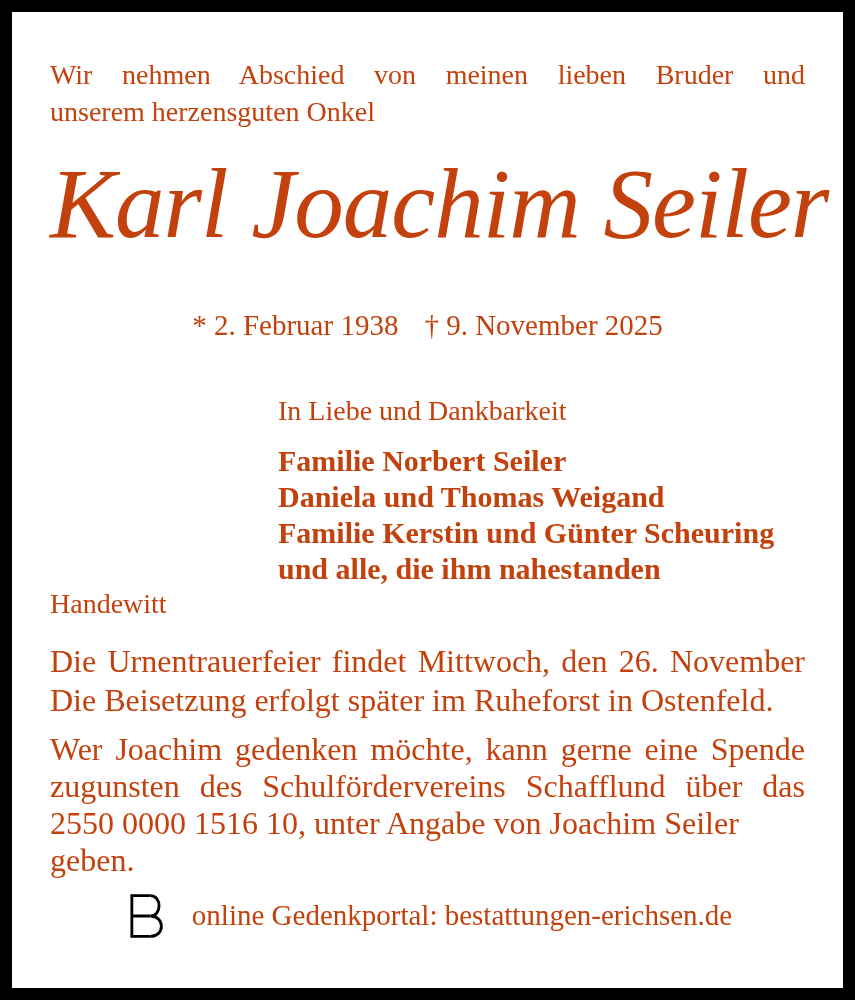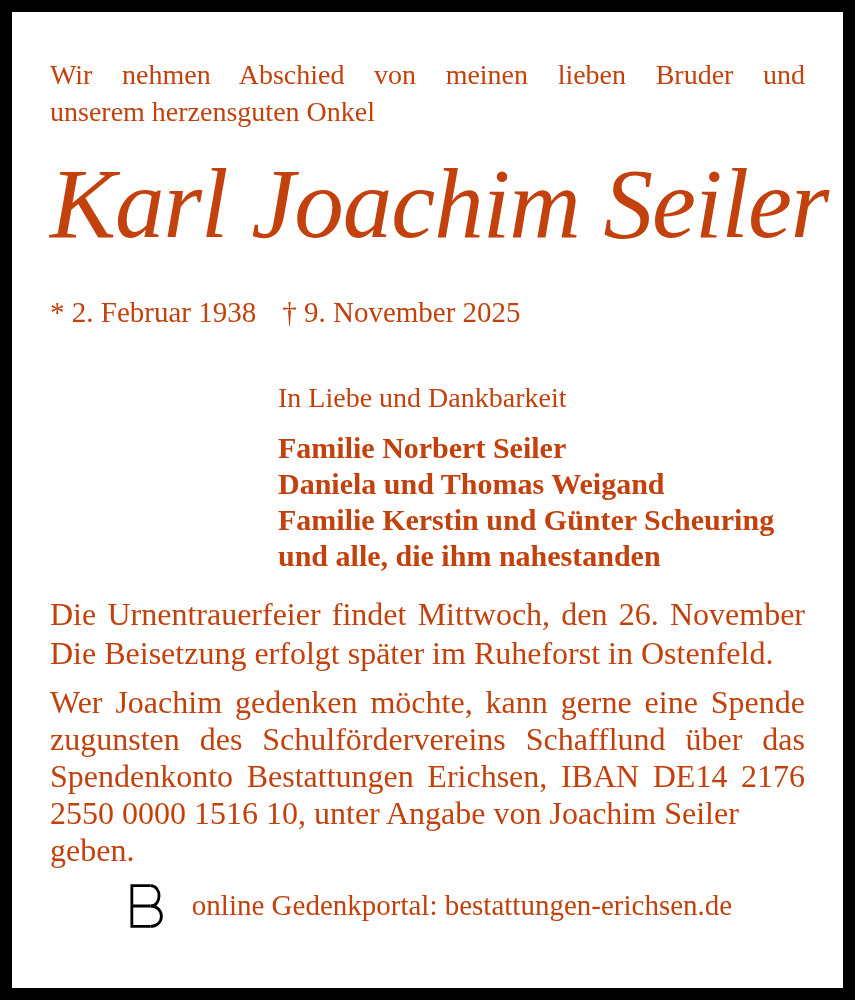--- a/index.html
+++ b/index.html
@@ -37,22 +37,22 @@
     margin-top: 24px;
     font-size: 99px;
     line-height: 1.02;
     font-style: italic;
     text-align: center;
     white-space: nowrap;
     letter-spacing: -1px;
   }
   
   .dates {
-    margin-top: 39px;
-    text-align: left;
+    margin-top: 52px;
+    text-align: center;
     font-size: 29px;
     line-height: 36px;
   }
   .dates .death {
     margin-left: 26px;
   }
   
   .signature {
     margin-top: 50px;
     padding-left: 228px;
@@ -114,33 +114,33 @@
   <div class="signature">
     <div class="closing">In Liebe und Dankbarkeit</div>
     <div class="mourners">
       <div class="mourner">Familie Norbert Seiler</div>
       <div class="mourner">Daniela und Thomas Weigand</div>
       <div class="mourner">Familie Kerstin und Günter Scheuring</div>
       <div class="mourner">und alle, die ihm nahestanden</div>
     </div>
   </div>
 
+  <div class="place">Handewitt</div>
 
   <div class="para para-1">
     <div class="jline">Die Urnentrauerfeier findet Mittwoch, den 26. November</div>
   </div>
 
   <div class="para para-2">
     <div class="pline">Die Beisetzung erfolgt später im Ruheforst in Ostenfeld.</div>
   </div>
 
   <div class="para para-3">
     <div class="jline">Wer Joachim gedenken möchte, kann gerne eine Spende</div>
     <div class="jline">zugunsten des Schulfördervereins Schafflund über das</div>
-    <div class="jline">Spendenkonto Bestattungen Erichsen, IBAN DE14 2176</div>
     <div class="pline">2550 0000 1516 10, unter Angabe von Joachim Seiler geben.</div>
   </div>
 
   <div class="footer">
     <svg class="logo" viewBox="0 0 52 56" xmlns="http://www.w3.org/2000/svg" aria-hidden="true">
       <path d="M31 5 H10 V51 H31 M10 28 H31" fill="none" stroke="#000000" stroke-width="3.2"></path>
       <path d="M31 5 C44 5 44 28 31 28 C47.5 28 47.5 51 31 51" fill="none" stroke="#000000" stroke-width="3.2"></path>
     </svg>
     <span>online Gedenkportal: bestattungen-erichsen.de</span>
   </div>

